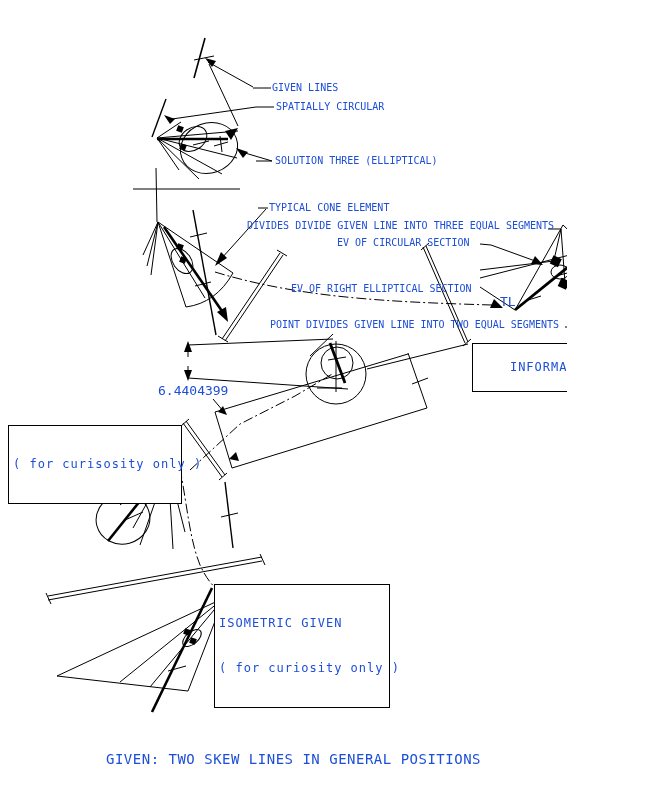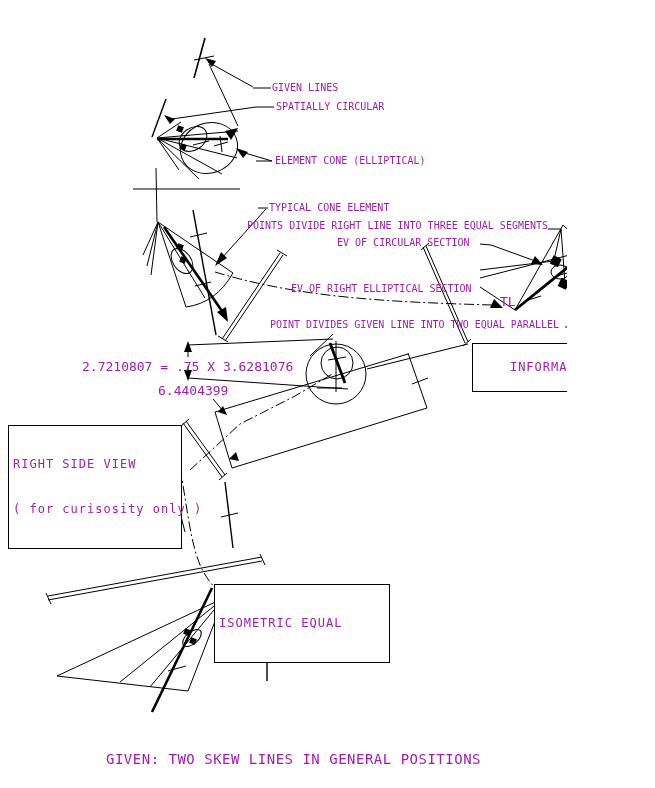--- a/index.html
+++ b/index.html
@@ -1,17 +1,17 @@
 <!DOCTYPE html>
 <html><head>
 <meta charset="utf-8">
 <style>
   html,body{margin:0;padding:0;background:#ffffff;}
   #stage{position:relative;width:567px;height:788px;background:#ffffff;overflow:hidden;
-         font-family:"DejaVu Sans Mono",monospace;color:#a21caf;}
+         font-family:"DejaVu Sans Mono",monospace;color:#1d4ed8;}
   #art{position:absolute;left:0;top:0;}
   .lbl{position:absolute;font-size:10px;line-height:10px;white-space:pre;letter-spacing:0px;}
   .tl{position:absolute;font-size:13px;line-height:11px;font-weight:normal;white-space:pre;}
   .dim{position:absolute;font-size:13px;line-height:13px;white-space:pre;}
   .vbox{position:absolute;border:1px solid #000;background:#fff;padding:1px 4px;
         font-size:12px;line-height:15px;letter-spacing:1px;white-space:pre;}
   .stmt{position:absolute;font-size:14px;line-height:19px;letter-spacing:0.5px;white-space:pre;}
 </style>
 </head>
 <body>
@@ -193,43 +193,42 @@
     <ellipse cx="192" cy="638" rx="11" ry="6" transform="rotate(-40 192 638)"></ellipse>
     <rect x="184" y="629" width="6" height="6" fill="#000" stroke="none" transform="rotate(20 187 632)"></rect>
     <rect x="190" y="638" width="6" height="6" fill="#000" stroke="none" transform="rotate(20 193 641)"></rect>
     <line x1="267" y1="631" x2="267" y2="681" stroke-width="1.4"></line>
     <line x1="259" y1="657" x2="276" y2="653"></line>
   </g>
 </svg>
 
   <div class="lbl" style="left:272px;top:83px">GIVEN LINES</div>
   <div class="lbl" style="left:276px;top:102px">SPATIALLY CIRCULAR</div>
-  <div class="lbl" style="left:275px;top:156px">ELEMENT CONE (ELLIPTICAL)</div>
+  <div class="lbl" style="left:275px;top:156px">SOLUTION THREE (ELLIPTICAL)</div>
   <div class="lbl" style="left:269px;top:203px">TYPICAL CONE ELEMENT</div>
-  <div class="lbl" style="left:247px;top:221px">POINTS DIVIDE RIGHT LINE INTO THREE EQUAL SEGMENTS</div>
+  <div class="lbl" style="left:247px;top:221px">DIVIDES DIVIDE GIVEN LINE INTO THREE EQUAL SEGMENTS</div>
   <div class="lbl" style="left:337px;top:238px">EV OF CIRCULAR SECTION</div>
   <div class="lbl" style="left:291px;top:284px">EV OF RIGHT ELLIPTICAL SECTION</div>
-  <div class="lbl" style="left:270px;top:320px">POINT DIVIDES GIVEN LINE INTO TWO EQUAL PARALLEL</div>
+  <div class="lbl" style="left:270px;top:320px">POINT DIVIDES GIVEN LINE INTO TWO EQUAL SEGMENTS</div>
 
   <div class="tl" style="left:500px;top:296px">TL</div>
   <div class="tl" style="left:592px;top:252px">TL</div>
   <div class="tl" style="left:606px;top:307px">TL</div>
 
-  <div class="dim" style="left:82px;top:360px">2.7210807 = .75 X 3.6281076</div>
   <div class="dim" style="left:158px;top:384px">6.4404399</div>
 
   <div class="vbox" style="left:472px;top:343px;width:167px">
     <span>INFORMATION VIEW ONLY</span>
   </div>
   <div class="vbox" style="left:8px;top:425px;width:164px">
-    <div>RIGHT SIDE VIEW</div>
     <div>( for curisosity only )</div>
   </div>
   <div class="vbox" style="left:214px;top:584px;width:166px">
-    <div>ISOMETRIC EQUAL</div>
+    <div>ISOMETRIC GIVEN</div>
+    <div>( for curiosity only )</div>
   </div>
 
   <div class="stmt" style="left:106px;top:712px">
     <div>GIVEN: TWO SKEW LINES IN GENERAL POSITIONS</div>
     
     
   </div>
 
 </div>
 

